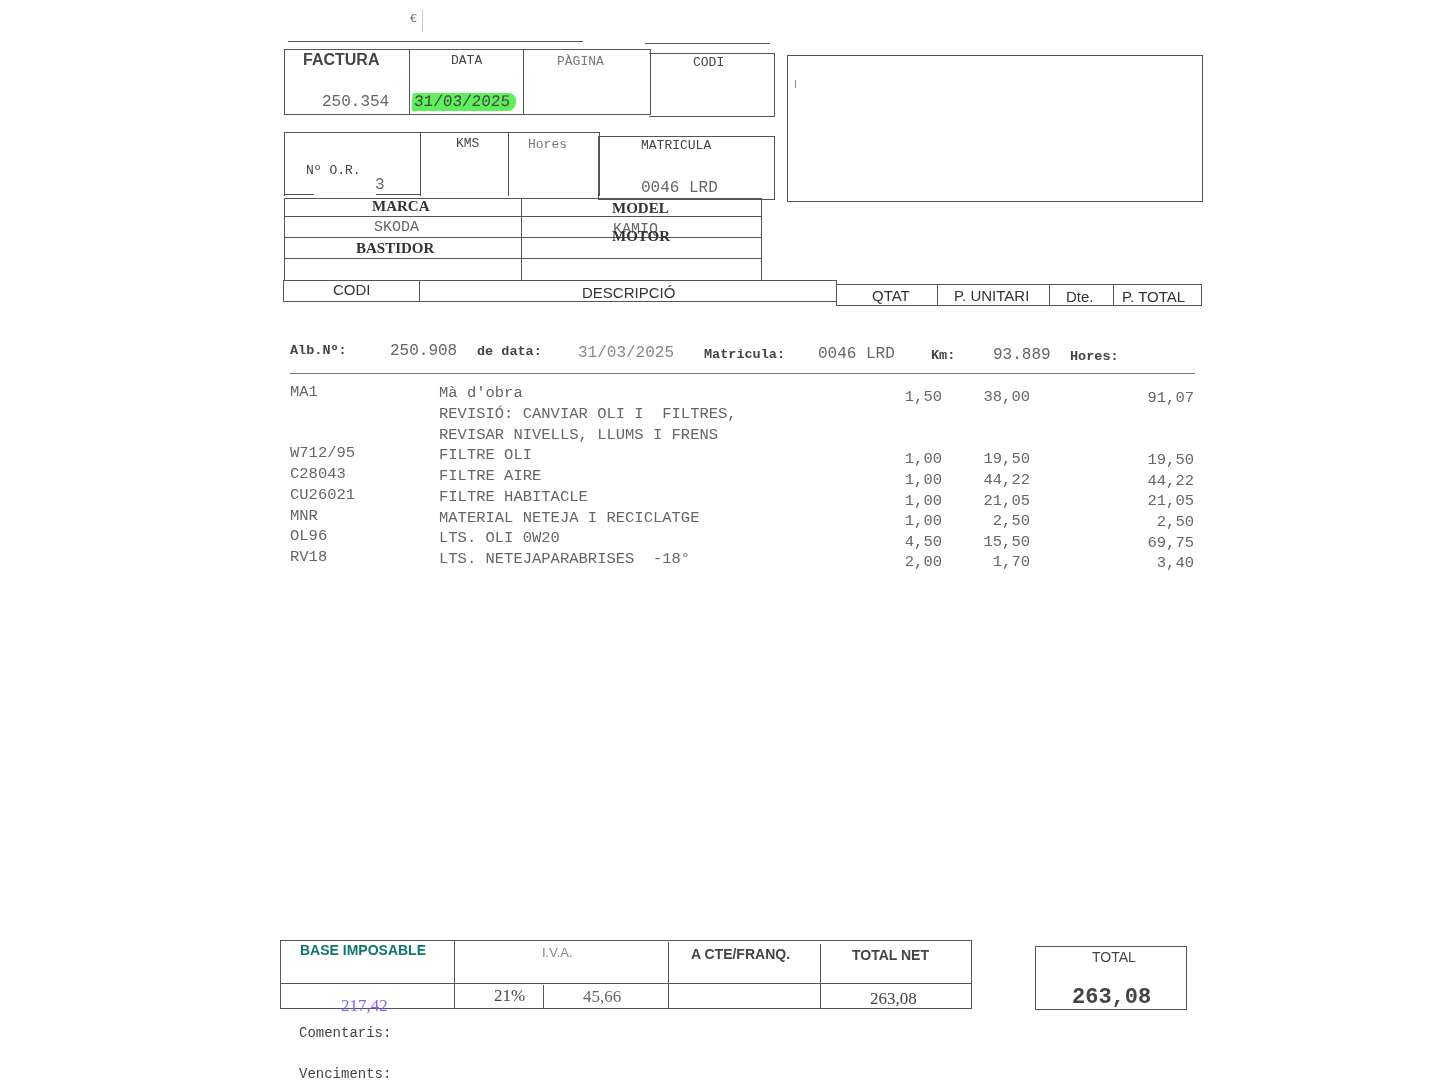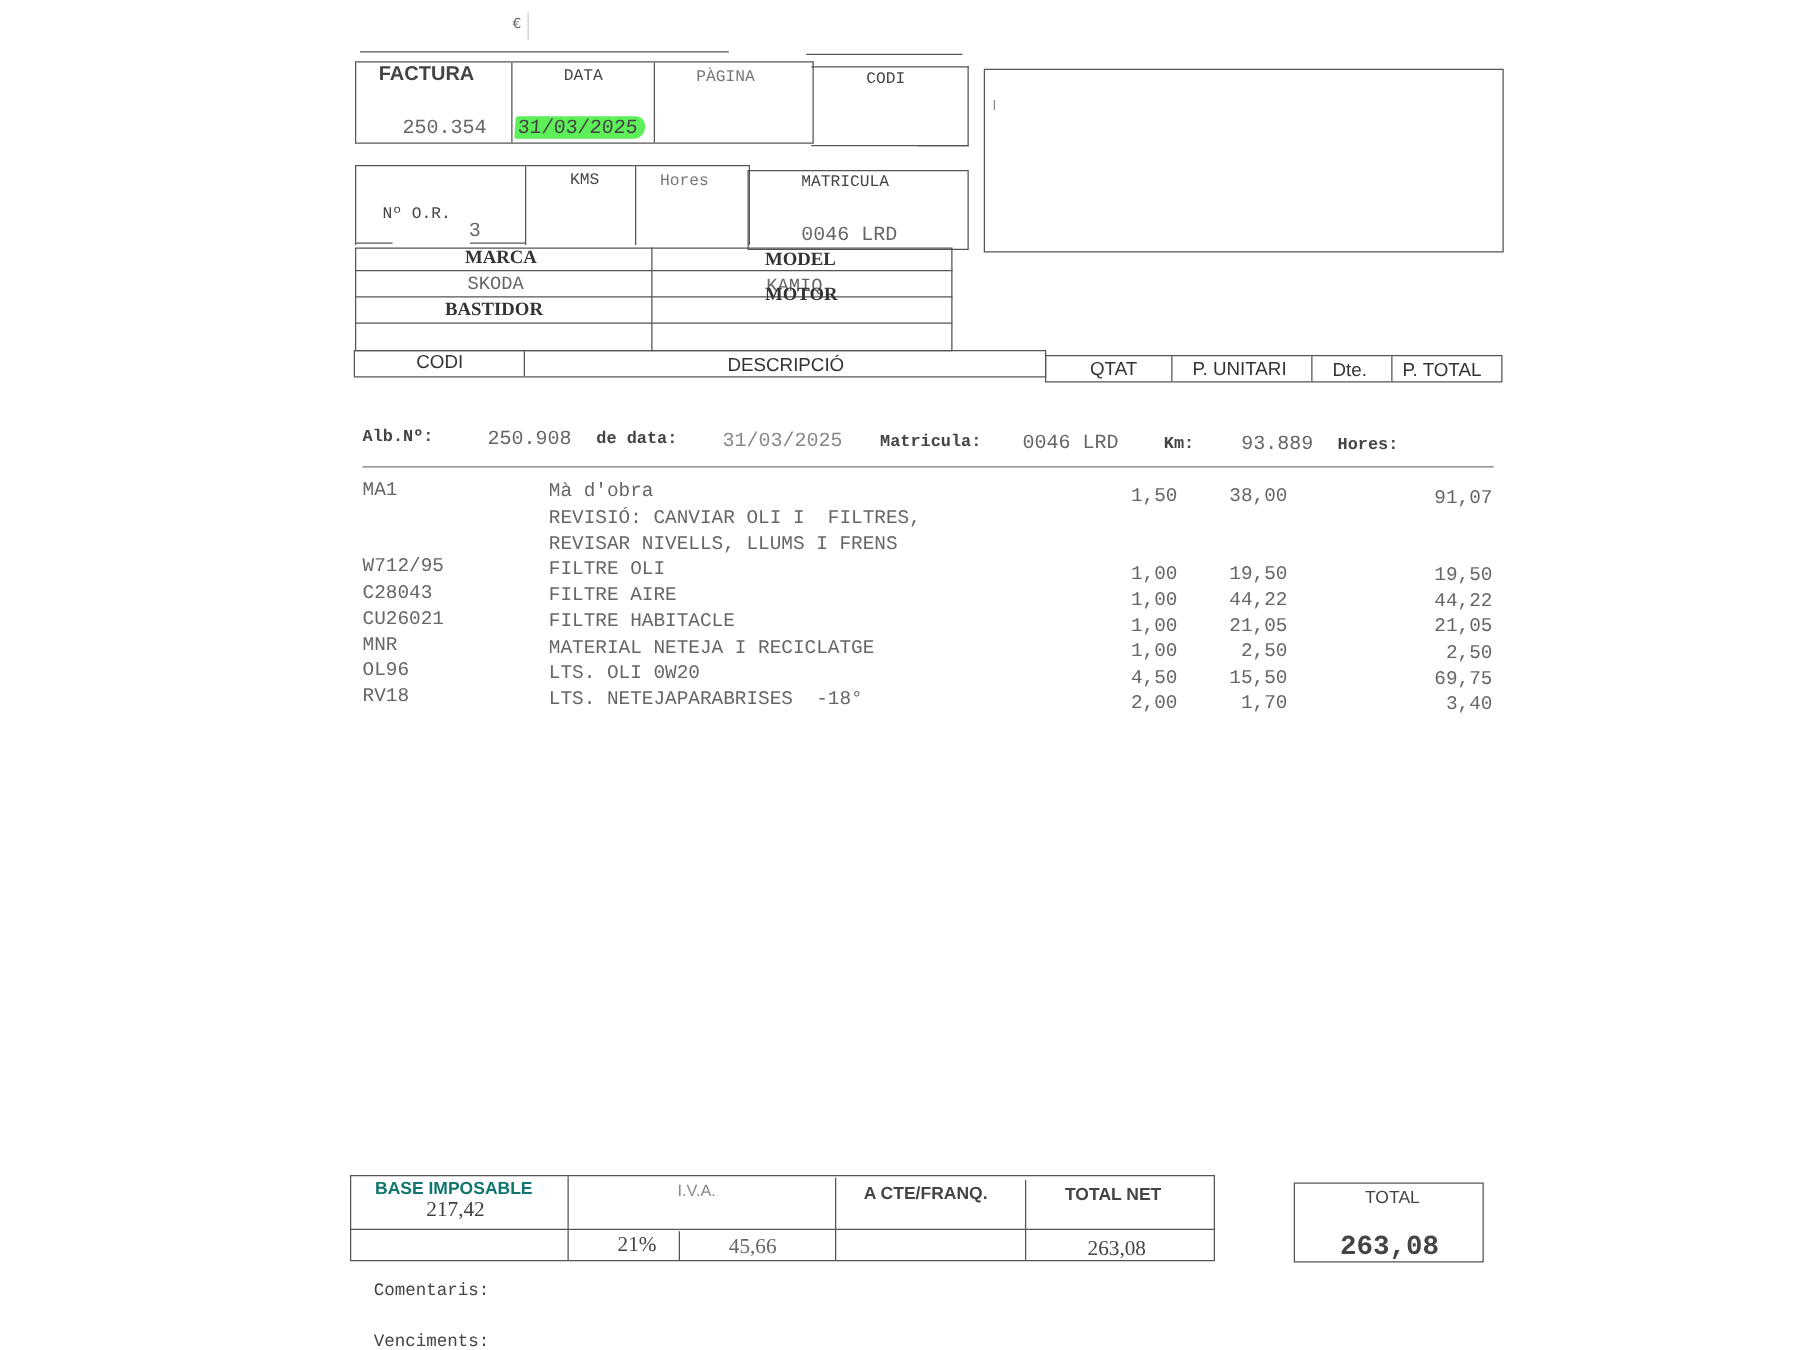--- a/index.html
+++ b/index.html
@@ -160,21 +160,21 @@
   <div class="vline" style="left:668px;top:942px;height:66px;"></div>
   <div class="vline" style="left:820px;top:944px;height:64px;"></div>
   <div class="vline" style="left:543px;top:985px;height:23px;"></div>
   <div class="hline" style="left:280px;top:983px;width:692px;"></div>
 
   <div class="abs sans" style="left:300px;top:942px;font-size:14px;font-weight:bold;color:#0f766e;">BASE IMPOSABLE</div>
   <div class="abs sans" style="left:542px;top:945px;font-size:13px;color:#888;">I.V.A.</div>
   <div class="abs sans" style="left:691px;top:946px;font-size:14px;font-weight:bold;color:#444;">A CTE/FRANQ.</div>
   <div class="abs sans" style="left:852px;top:947px;font-size:14px;font-weight:bold;color:#444;">TOTAL NET</div>
 
-  <div class="abs serif" style="left:341px;top:958px;font-size:17px;color:#404040;">217,42</div>
+  <div class="abs serif" style="left:341px;top:996px;font-size:17px;color:#8b5cf6;">217,42</div>
   <div class="abs serif" style="left:494px;top:986px;font-size:17px;color:#444;">21%</div>
   <div class="abs serif" style="left:583px;top:987px;font-size:17px;color:#666;">45,66</div>
   <div class="abs serif" style="left:870px;top:989px;font-size:17px;color:#444;">263,08</div>
 </div>
 
 <div class="box" style="left:1035px;top:946px;width:152px;height:64px;">
   <div class="abs sans" style="left:56px;top:2px;font-size:14px;color:#444;">TOTAL</div>
   <div class="abs mono" style="left:36px;top:38px;font-size:22px;font-weight:bold;color:#444;">263,08</div>
 </div>
 

